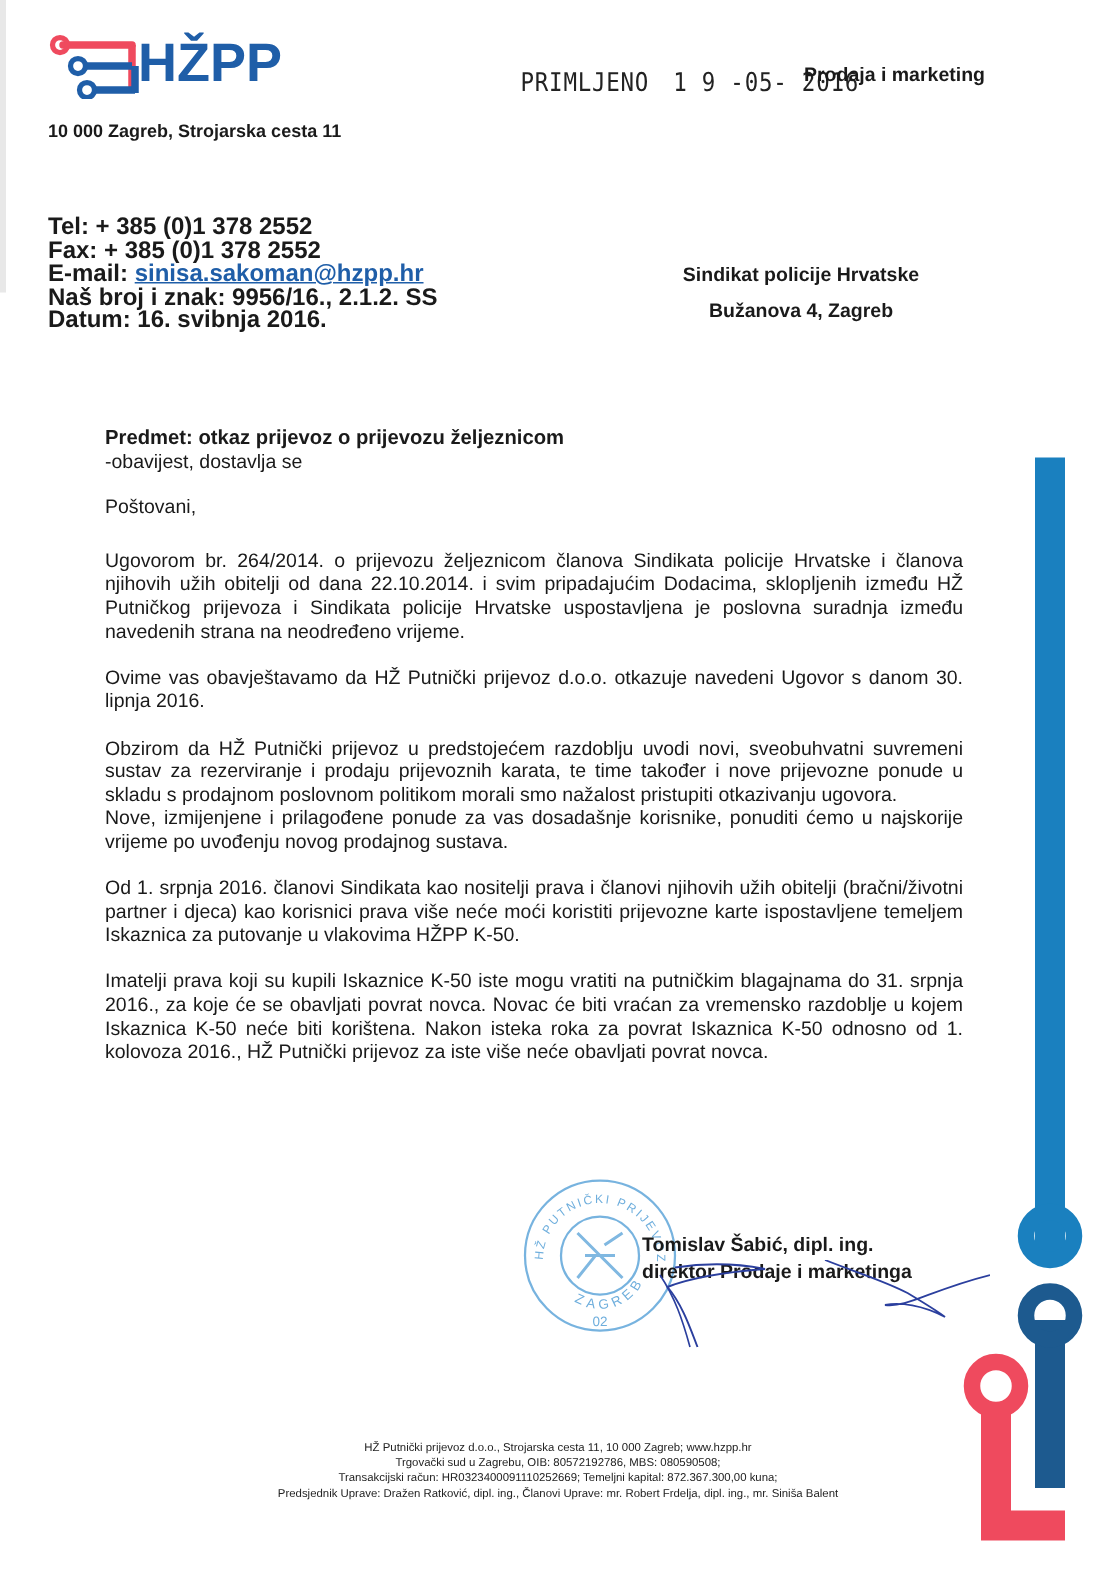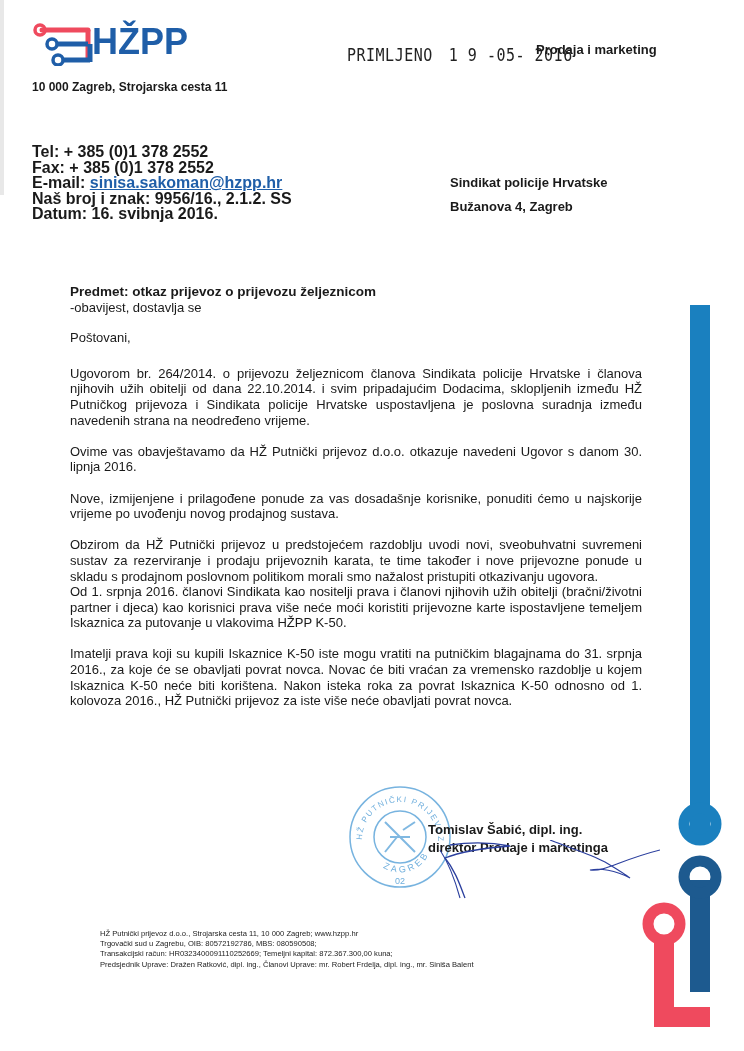--- a/index.html
+++ b/index.html
@@ -14,36 +14,36 @@
 
   .hq-address { left: 32px; top: 80px; font-size: 12px; font-weight: bold; }
 
   .stamp-received { left: 347px; top: 46px; font-family: "DejaVu Sans Mono", monospace; font-size: 15px; color: #222; letter-spacing: 0.5px; transform: scaleY(1.15); }
   .stamp-received .date { margin-left: 16px; }
   .dept-header { left: 536px; top: 42px; font-size: 13px; font-weight: bold; }
 
   .contact { left: 32px; top: 144px; font-size: 16px; font-weight: bold; line-height: 15.5px; }
   .contact a { color: #1f5ea8; text-decoration: underline; }
 
-  .recipient { left: 450px; top: 171px; width: 168px; font-size: 13px; font-weight: bold; line-height: 24px; }
+  .recipient { left: 450px; top: 171px; width: 168px; text-align: center; font-size: 13px; font-weight: bold; line-height: 24px; }
 
   .letter { left: 70px; top: 284px; width: 572px; font-size: 13px; line-height: 15.6px; }
   .subject-title { font-weight: bold; font-size: 13.5px; }
   .para { text-align: justify; margin: 0 0 15.6px 0; }
   .greeting { margin: 15px 0 20px 0; }
   .closing { margin-top: 4px; }
 
   .signature-block { left: 428px; top: 792px; font-size: 13px; font-weight: bold; }
   .signature-block .title { position: absolute; left: 0; top: 0; white-space: nowrap; margin-top: 48px; }
   .signature-block .name { position: absolute; left: 0; top: 30px; white-space: nowrap; }
 
   .official-stamp { left: 345px; top: 782px; width: 110px; height: 110px; }
   .handwritten-signature { left: 430px; top: 840px; width: 230px; height: 60px; }
 
-  .footer { left: 100px; top: 929px; width: 544px; font-size: 7.6px; line-height: 10.2px; color: #222; }
+  .footer { left: 100px; top: 960px; width: 544px; text-align: center; font-size: 7.6px; line-height: 10.2px; color: #222; }
 
   .decor { left: 640px; top: 290px; width: 104px; height: 761px; }
 </style>
 </head>
 <body>
 
 <div class="left-edge"></div>
 
 <div class="abs logo">
   <svg width="62" height="44" viewBox="0 0 62 44">
@@ -79,22 +79,22 @@
   <div>Sindikat policije Hrvatske</div>
   <div>Bužanova 4, Zagreb</div>
 </div>
 
 <div class="abs letter">
   <div class="subject-title">Predmet: otkaz prijevoz o prijevozu željeznicom</div>
   <div>-obavijest, dostavlja se</div>
   <div class="greeting">Poštovani,</div>
   <p class="para">Ugovorom br. 264/2014. o prijevozu željeznicom članova Sindikata policije Hrvatske i članova njihovih užih obitelji od dana 22.10.2014. i svim pripadajućim Dodacima, sklopljenih između HŽ Putničkog prijevoza i Sindikata policije Hrvatske  uspostavljena je poslovna suradnja između navedenih strana na neodređeno vrijeme.</p>
   <p class="para">Ovime vas obavještavamo da HŽ Putnički prijevoz d.o.o. otkazuje navedeni Ugovor s danom 30. lipnja 2016.</p>
+  <p class="para" style="margin-bottom:0">Obzirom da HŽ Putnički prijevoz u predstojećem razdoblju uvodi novi, sveobuhvatni suvremeni sustav za rezerviranje i prodaju prijevoznih karata, te time također i nove prijevozne ponude u skladu s prodajnom poslovnom politikom morali smo nažalost pristupiti otkazivanju ugovora.</p>
   <p class="para">Nove, izmijenjene i prilagođene ponude za vas dosadašnje korisnike, ponuditi ćemo u najskorije vrijeme po uvođenju novog prodajnog sustava.</p>
-  <p class="para" style="margin-bottom:0">Obzirom da HŽ Putnički prijevoz u predstojećem razdoblju uvodi novi, sveobuhvatni suvremeni sustav za rezerviranje i prodaju prijevoznih karata, te time također i nove prijevozne ponude u skladu s prodajnom poslovnom politikom morali smo nažalost pristupiti otkazivanju ugovora.</p>
   <p class="para">Od 1. srpnja 2016. članovi Sindikata kao nositelji prava i članovi njihovih užih obitelji (bračni/životni partner i djeca) kao korisnici prava više neće moći koristiti prijevozne karte ispostavljene temeljem Iskaznica za putovanje u vlakovima HŽPP K-50.</p>
   <p class="para">Imatelji prava koji su kupili Iskaznice K-50 iste mogu vratiti na putničkim blagajnama do 31. srpnja 2016., za koje će se obavljati povrat novca. Novac će biti vraćan za vremensko razdoblje u kojem Iskaznica K-50 neće biti korištena. Nakon isteka roka za povrat Iskaznica K-50 odnosno od 1. kolovoza 2016., HŽ Putnički prijevoz za iste više neće obavljati povrat novca.</p>
 </div>
 
 <div class="abs official-stamp">
   <svg width="110" height="110" viewBox="0 0 110 110">
     <defs>
       <path id="arcTop" d="M 17 58 A 38 38 0 0 1 93 58"></path>
       <path id="arcBot" d="M 26 72 A 32 32 0 0 0 84 72"></path>
     </defs>

